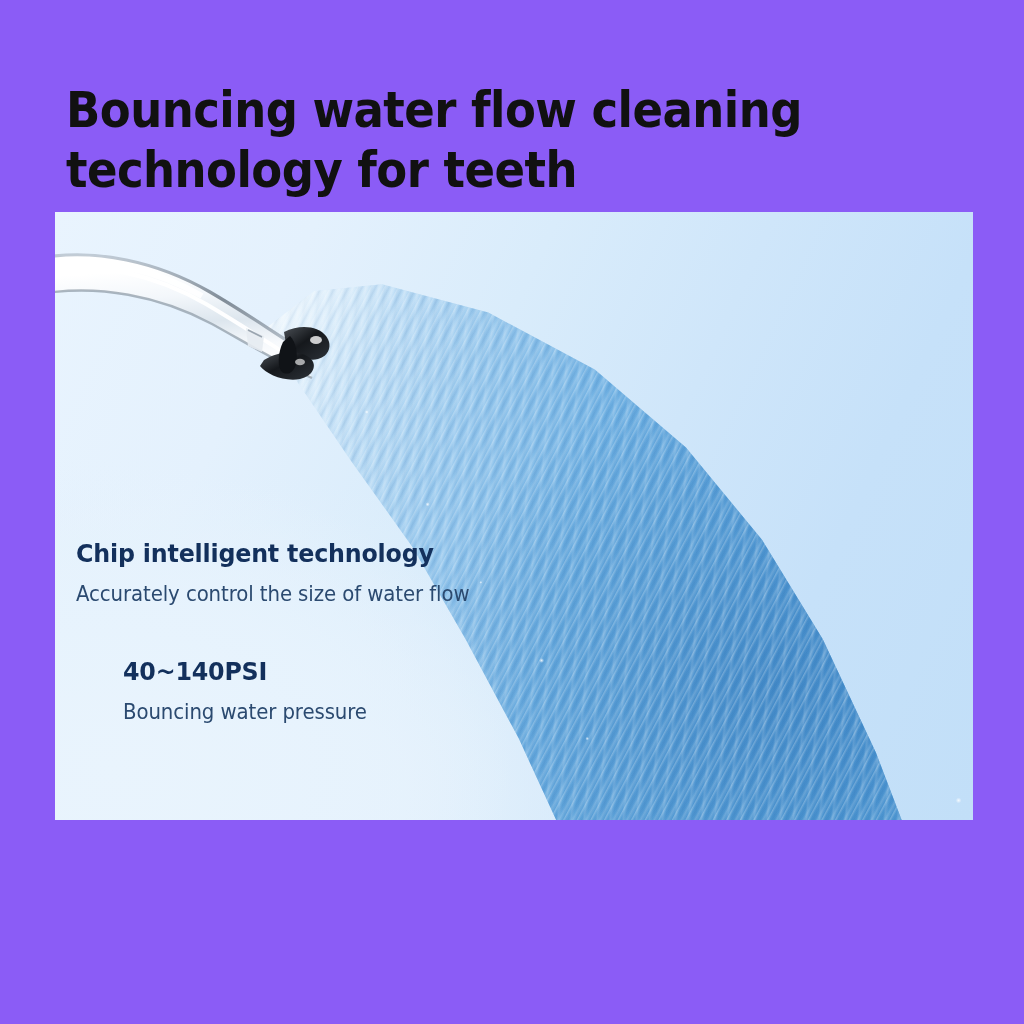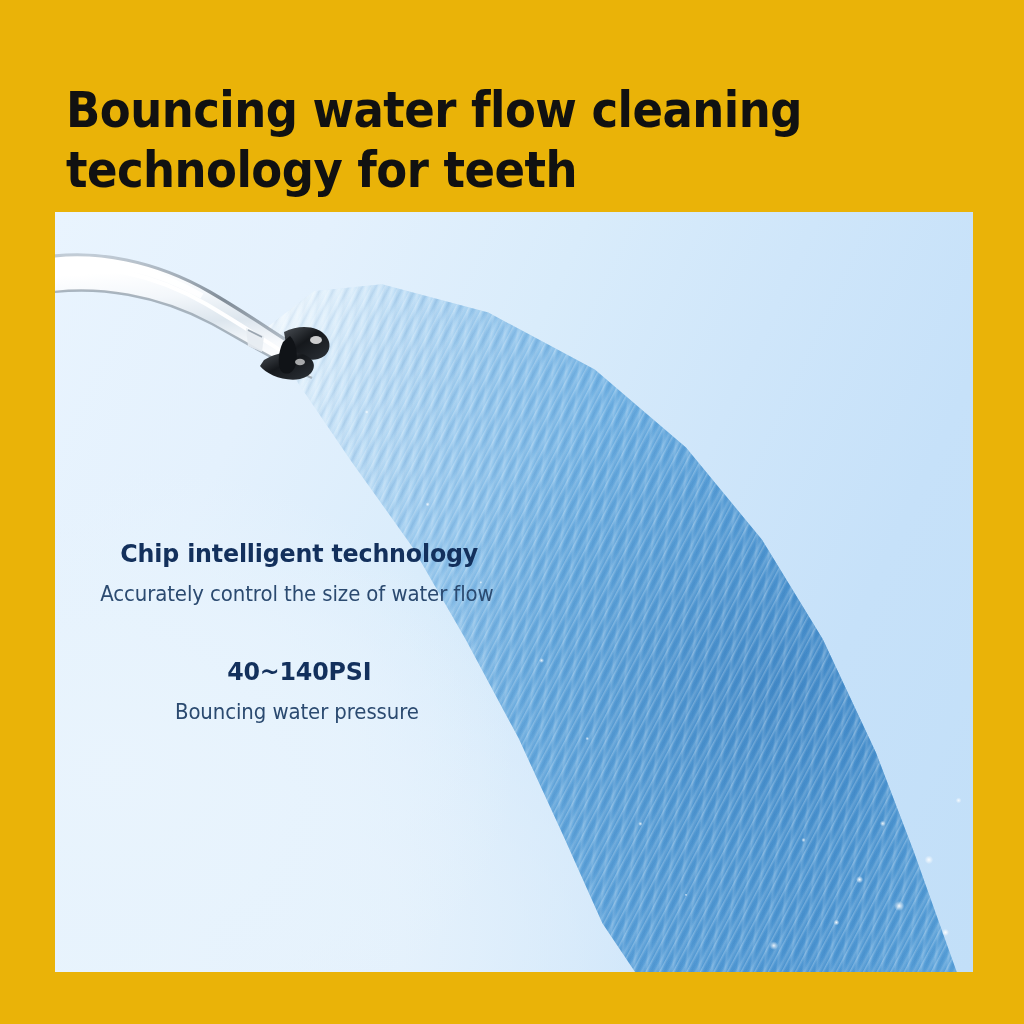--- a/index.html
+++ b/index.html
@@ -11,21 +11,21 @@
     height: 1024px;
     background: #ffffff;
     font-family: "Liberation Sans", sans-serif;
     overflow: hidden;
   }
 
   .page {
     position: relative;
     width: 1024px;
     height: 1024px;
-    background: #eab308;
+    background: #8b5cf6;
   }
 
   
   .headline {
     position: absolute;
     left: 66px;
     top: 46px;
     width: 880px;
     font-family: "DejaVu Sans", sans-serif;
     font-weight: 700;
@@ -37,24 +37,23 @@
     transform-origin: left top;
     white-space: pre-line;
   }
 
   
   .photo-panel {
     position: absolute;
     left: 55px;
     top: 212px;
     width: 918px;
-    height: 760px;
+    height: 608px;
     overflow: hidden;
     background: #e8f3fd;
-    text-align: center;
   }
 
   
   .photo-bg {
     position: absolute;
     inset: 0;
     background:
       radial-gradient(120% 90% at 2% 96%, #e9f4fd 0%, #e4f1fc 30%, rgba(228,241,252,0) 62%),
       linear-gradient(115deg, #e9f4fe 0%, #e4f1fd 22%, #d9ecfb 42%, #cfe6fa 60%, #c6e1f9 78%, #c2dff8 100%);
   }
@@ -190,21 +189,21 @@
   
   .features {
     position: absolute;
     left: 76px;
     top: 538px;
     width: 470px;
   }
   .feature {
     margin-bottom: 48px;
   }
-  .feature:last-child { margin-bottom: 0; }
+  .feature:last-child { margin-bottom: 0; margin-left: 47px; }
   .feature-title {
     font-family: "DejaVu Sans", sans-serif;
     font-weight: 700;
     font-size: 25px;
     line-height: 32px;
     letter-spacing: -0.2px;
     color: #13305c;
     transform: scaleX(0.95);
     transform-origin: left center;
   }

